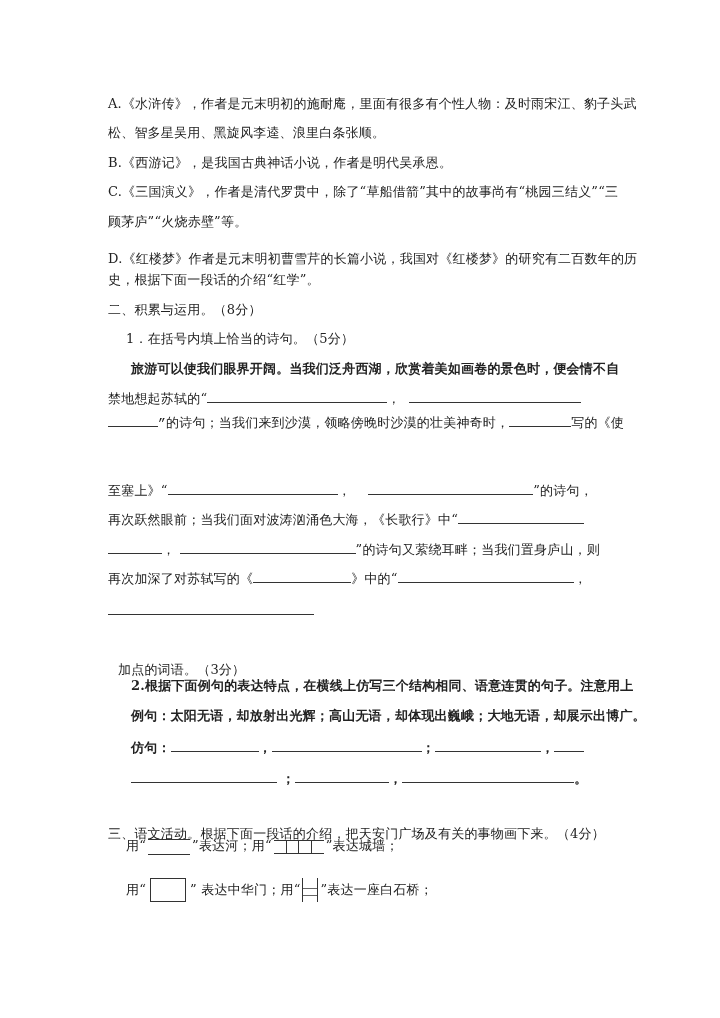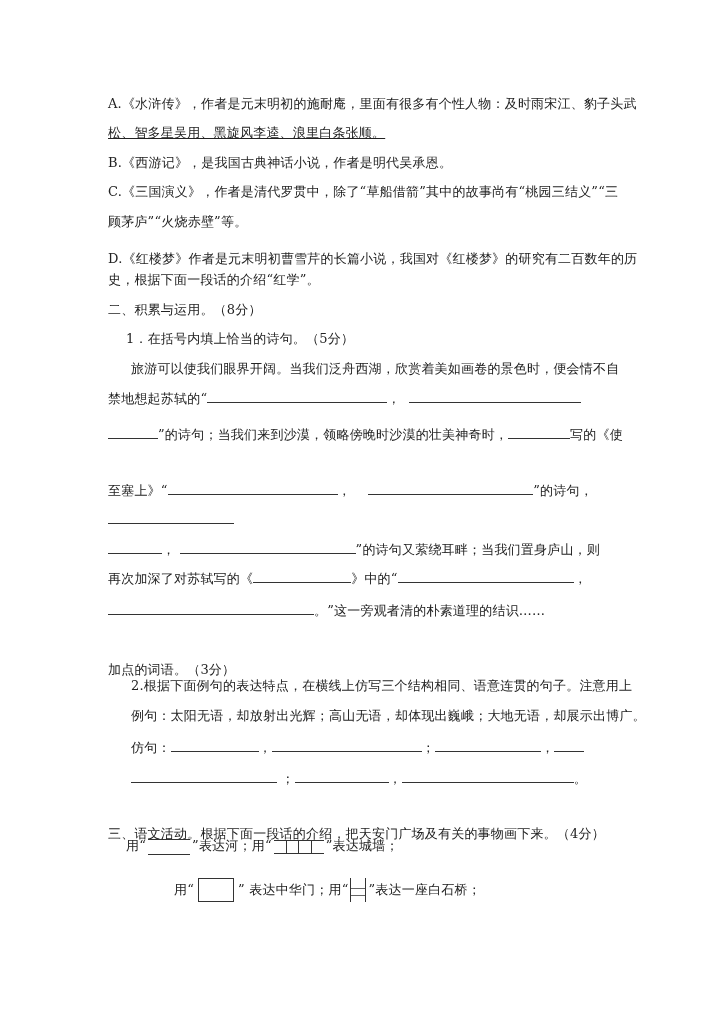--- a/index.html
+++ b/index.html
@@ -1,84 +1,84 @@
 <!DOCTYPE html>
 <html><head>
 <meta charset="utf-8">
 <style>
   html, body { margin: 0; padding: 0; background: #ffffff; }
   body { width: 720px; height: 1018px; position: relative; overflow: hidden;
          font-family: "DejaVu Serif", "Liberation Serif", serif; color: #222; }
   .line { position: absolute; left: 108px; font-size: 13px; line-height: 16px; white-space: nowrap; letter-spacing: 0.2px; }
-  .indent { left: 131px; }
+  .indent { left: 131px; font-weight: bold; }
   .blank { display: inline-block; border-bottom: 1px solid #333; height: 12px; vertical-align: baseline; }
   .sym { display: inline-block; vertical-align: middle; position: relative; }
   .river { width: 42px; height: 14px; border-top: 1px solid #333; border-bottom: 1px solid #333; margin: 0 2px; }
   .wall { width: 50px; height: 12px; border-top: 1px solid #333; border-bottom: 1px solid #333; margin: 0 2px;
           background: linear-gradient(to right, transparent 0, transparent 24%, #333 24%, #333 26%, transparent 26%, transparent 49%, #333 49%, #333 51%, transparent 51%, transparent 74%, #333 74%, #333 76%, transparent 76%); }
   .gate { width: 34px; height: 22px; border: 1px solid #333; margin: 0 4px; }
   .bridge { width: 14px; height: 24px; border-left: 1px solid #333; border-right: 1px solid #333; margin: 0 2px;
             background: linear-gradient(to bottom, transparent 0, transparent 40%, #666 40%, #666 45%, transparent 45%, transparent 70%, #666 70%, #666 75%, transparent 75%); }
 </style>
 </head>
 <body>
 
 <div class="line" style="top:96px;">A.《水浒传》，作者是元末明初的施耐庵，里面有很多有个性人物：及时雨宋江、豹子头武</div>
-<div class="line" style="top:125px;text-decoration:underline;">松、智多星吴用、黑旋风李逵、浪里白条张顺。</div>
+<div class="line" style="top:125px;">松、智多星吴用、黑旋风李逵、浪里白条张顺。</div>
 <div class="line" style="top:155px;">B.《西游记》，是我国古典神话小说，作者是明代吴承恩。</div>
 <div class="line" style="top:184px;">C.《三国演义》，作者是清代罗贯中，除了“草船借箭”其中的故事尚有“桃园三结义”“三</div>
 <div class="line" style="top:214px;">顾茅庐”“火烧赤壁”等。</div>
 <div class="line" style="top:243px;margin-top:8px;">D.《红楼梦》作者是元末明初曹雪芹的长篇小说，我国对《红楼梦》的研究有二百数年的历</div>
 <div class="line" style="top:272px;">史，根据下面一段话的介绍“红学”。</div>
 
 <div class="line" style="top:302px;">二、积累与运用。（8分）</div>
 <div class="line" style="top:331px; left:126px;">1．在括号内填上恰当的诗句。（5分）</div>
 <div class="line indent" style="top:361px;">旅游可以使我们眼界开阔。当我们泛舟西湖，欣赏着美如画卷的景色时，便会情不自</div>
 
 <div class="line" style="top:390px;">
   <span>禁地想起苏轼的“</span><span class="blank" style="width:180px;"></span><span>，</span>&nbsp;&nbsp;<span class="blank" style="width:172px;"></span>
 </div>
 
-<div class="line" style="top:426px;">
+<div class="line" style="top:414px;font-family:Liberation Mono, monospace;">
   <span class="blank" style="width:50px;"></span><span>”的诗句；当我们来到沙漠，领略傍晚时沙漠的壮美神奇时，</span><span class="blank" style="width:62px;"></span><span>写的《使</span>
 </div>
 
 <div class="line" style="top:482px;">
   <span>至塞上》“</span><span class="blank" style="width:170px;"></span><span>，</span>&nbsp;&nbsp;&nbsp;&nbsp;<span class="blank" style="width:165px;"></span><span>”的诗句，</span>
 </div>
 
 <div class="line" style="top:511px;">
-  <span class="blank" style="width:126px;"></span>
+  <span>再次跃然眼前；当我们面对波涛汹涌色大海，《长歌行》中“</span><span class="blank" style="width:126px;"></span>
 </div>
 
 <div class="line" style="top:541px;">
   <span class="blank" style="width:54px;"></span><span>，</span>&nbsp;<span class="blank" style="width:176px;"></span><span>”的诗句又萦绕耳畔；当我们置身庐山，则</span>
 </div>
 
 <div class="line" style="top:570px;">
   <span>再次加深了对苏轼写的《</span><span class="blank" style="width:98px;"></span><span>》中的“</span><span class="blank" style="width:176px;"></span><span>，</span>
 </div>
 
 <div class="line" style="top:602px;">
-  <span class="blank" style="width:206px;"></span><span>。”这一旁观者清的朴素道理的结识……</span>
+  <span class="blank" style="width:206px;"></span>
 </div>
 
 <div class="line indent" style="top:632px;margin-top:46px;">2.根据下面例句的表达特点，在横线上仿写三个结构相同、语意连贯的句子。注意用上</div>
-<div class="line" style="top:662px;">加点的词语。（3分）</div>
+<div class="line" style="top:662px;margin-left:10px;">加点的词语。（3分）</div>
 <div class="line indent" style="top:708px;text-align:right;">例句：太阳无语，却放射出光辉；高山无语，却体现出巍峨；大地无语，却展示出博广。</div>
 
 <div class="line indent" style="top:739px;">
   <span>仿句：</span><span class="blank" style="width:88px;"></span><span>，</span><span class="blank" style="width:150px;"></span><span>；</span><span class="blank" style="width:106px;"></span><span>，</span><span class="blank" style="width:30px;"></span>
 </div>
 
 <div class="line indent" style="top:770px;">
   <span class="blank" style="width:146px;"></span>&nbsp;<span>；</span><span class="blank" style="width:94px;"></span><span>，</span><span class="blank" style="width:172px;"></span><span>。</span>
 </div>
 
 <div class="line" style="top:826px;">三、语文活动。根据下面一段话的介绍，把天安门广场及有关的事物画下来。（4分）</div>
 
 <div class="line" style="top:838px; left:126px;">
   <span>用“</span><span class="sym river"></span><span>”表达河；用“</span><span class="sym wall"></span><span>”表达城墙；</span>
 </div>
 
-<div class="line" style="top:878px; left:126px;margin-left:48px;">
+<div class="line" style="top:878px; left:126px;">
   <span>用“</span><span class="sym gate"></span><span>”  表达中华门；用“</span><span class="sym bridge"></span><span>”表达一座白石桥；</span>
 </div>
 
 </body></html>

